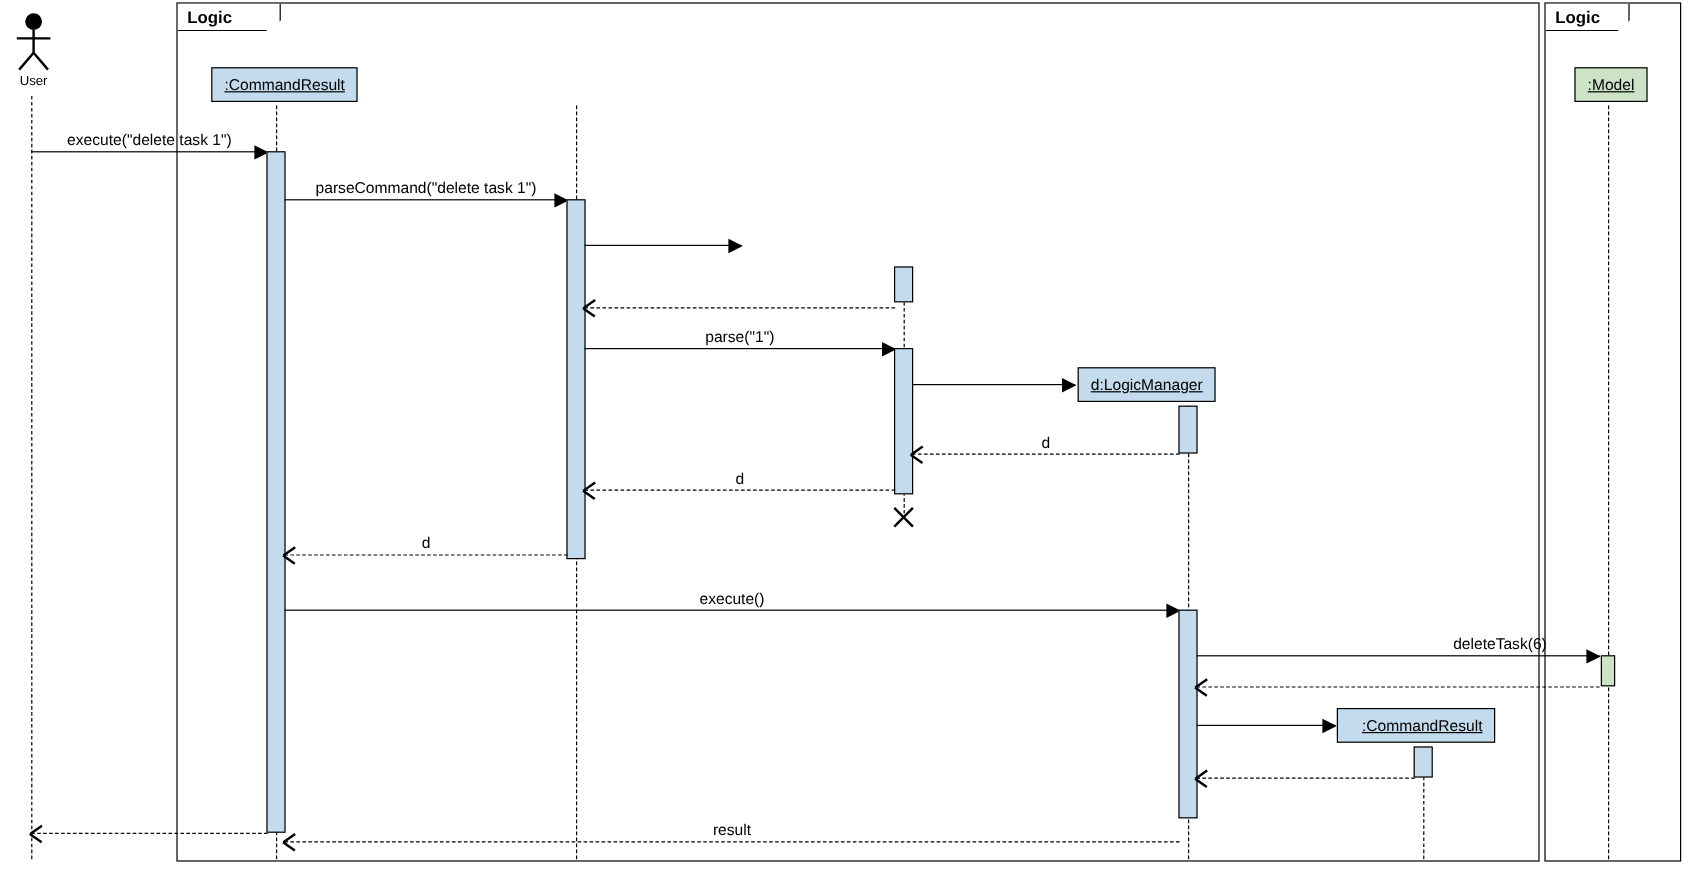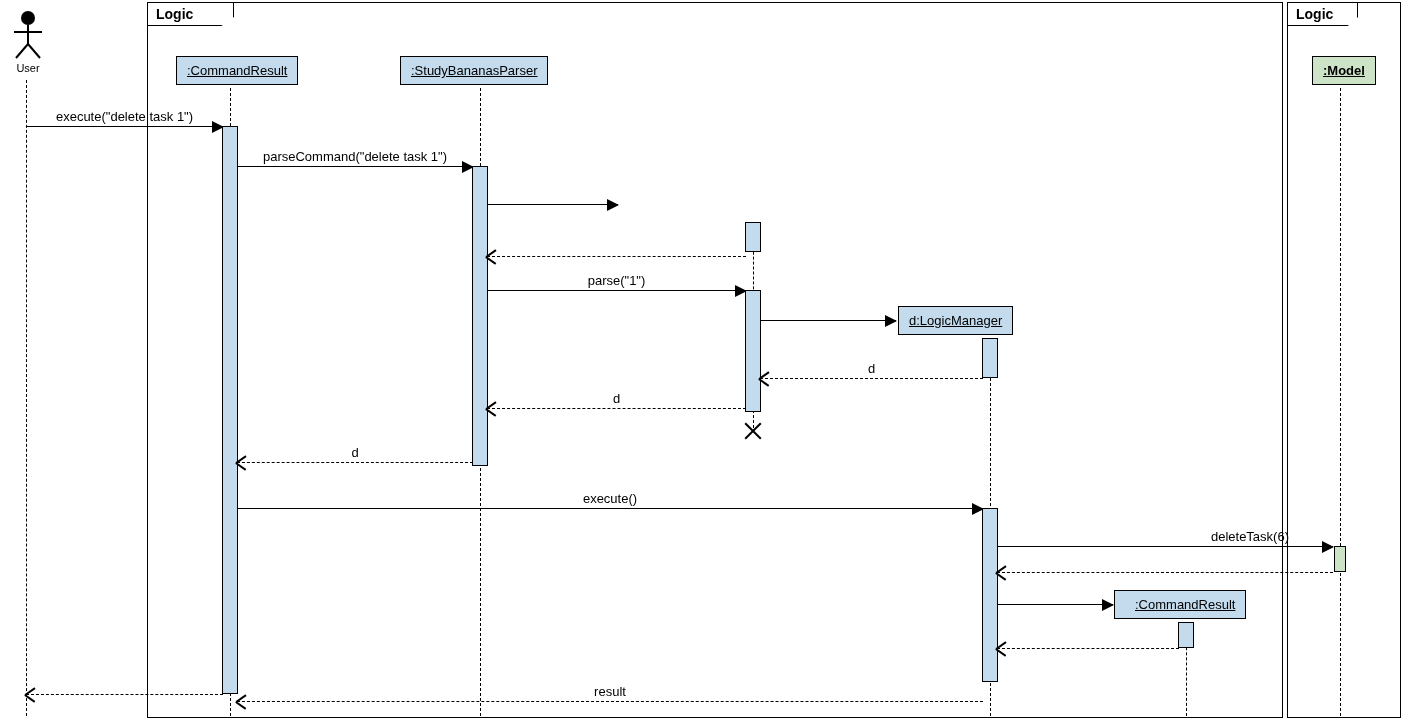--- a/index.html
+++ b/index.html
@@ -49,21 +49,21 @@
   .obj {
     position: absolute;
     border: 1.5px solid #000;
     background: #c3dbec;
     padding: 6px 10px;
     text-align: center;
     text-decoration: underline;
     font-size: 13px;
     white-space: nowrap;
   }
-  .obj.green { background: #cde3c8; font-weight: bold; }
+  .obj.green { background: #cde3c8; }
   
   .lifeline {
     position: absolute;
     border-left: 1.5px dashed #000;
     width: 0;
   }
   
   .act {
     position: absolute;
     border: 1.5px solid #000;
@@ -153,23 +153,20 @@
     </svg>
     <div class="actor-label">User</div>
   </div>
   <div class="lifeline" style="left:26px; top:80px; height:636px;"></div>
 
   <div class="obj" style="left:176px; top:56px;">
     <span>:CommandResult</span>
   </div>
   <div class="lifeline" style="left:230px; top:88px; height:628px;"></div>
 
-  <div class="obj" style="left:400px; top:56px;">
-    <span>:StudyBananasParser</span>
-  </div>
   <div class="lifeline" style="left:480px; top:88px; height:628px;"></div>
 
   <div class="obj green" style="left:1312px; top:56px;">
     <span>:Model</span>
   </div>
   <div class="lifeline" style="left:1340px; top:88px; height:628px;"></div>
 
   <div class="msg" style="left:26px; top:126px; width:197px;">
     <span class="msg-label">execute("delete task 1")</span>
     <span class="arr right solid"></span>

